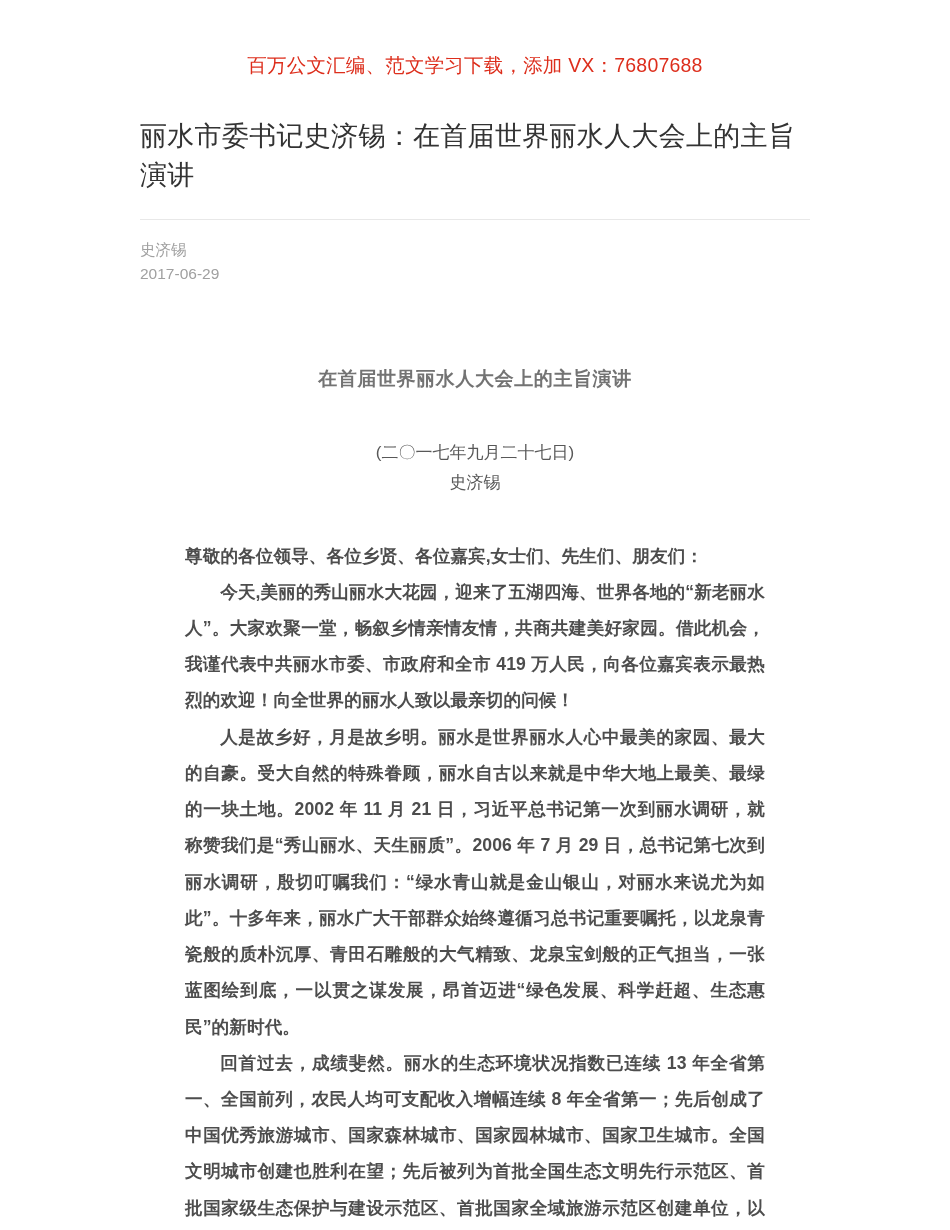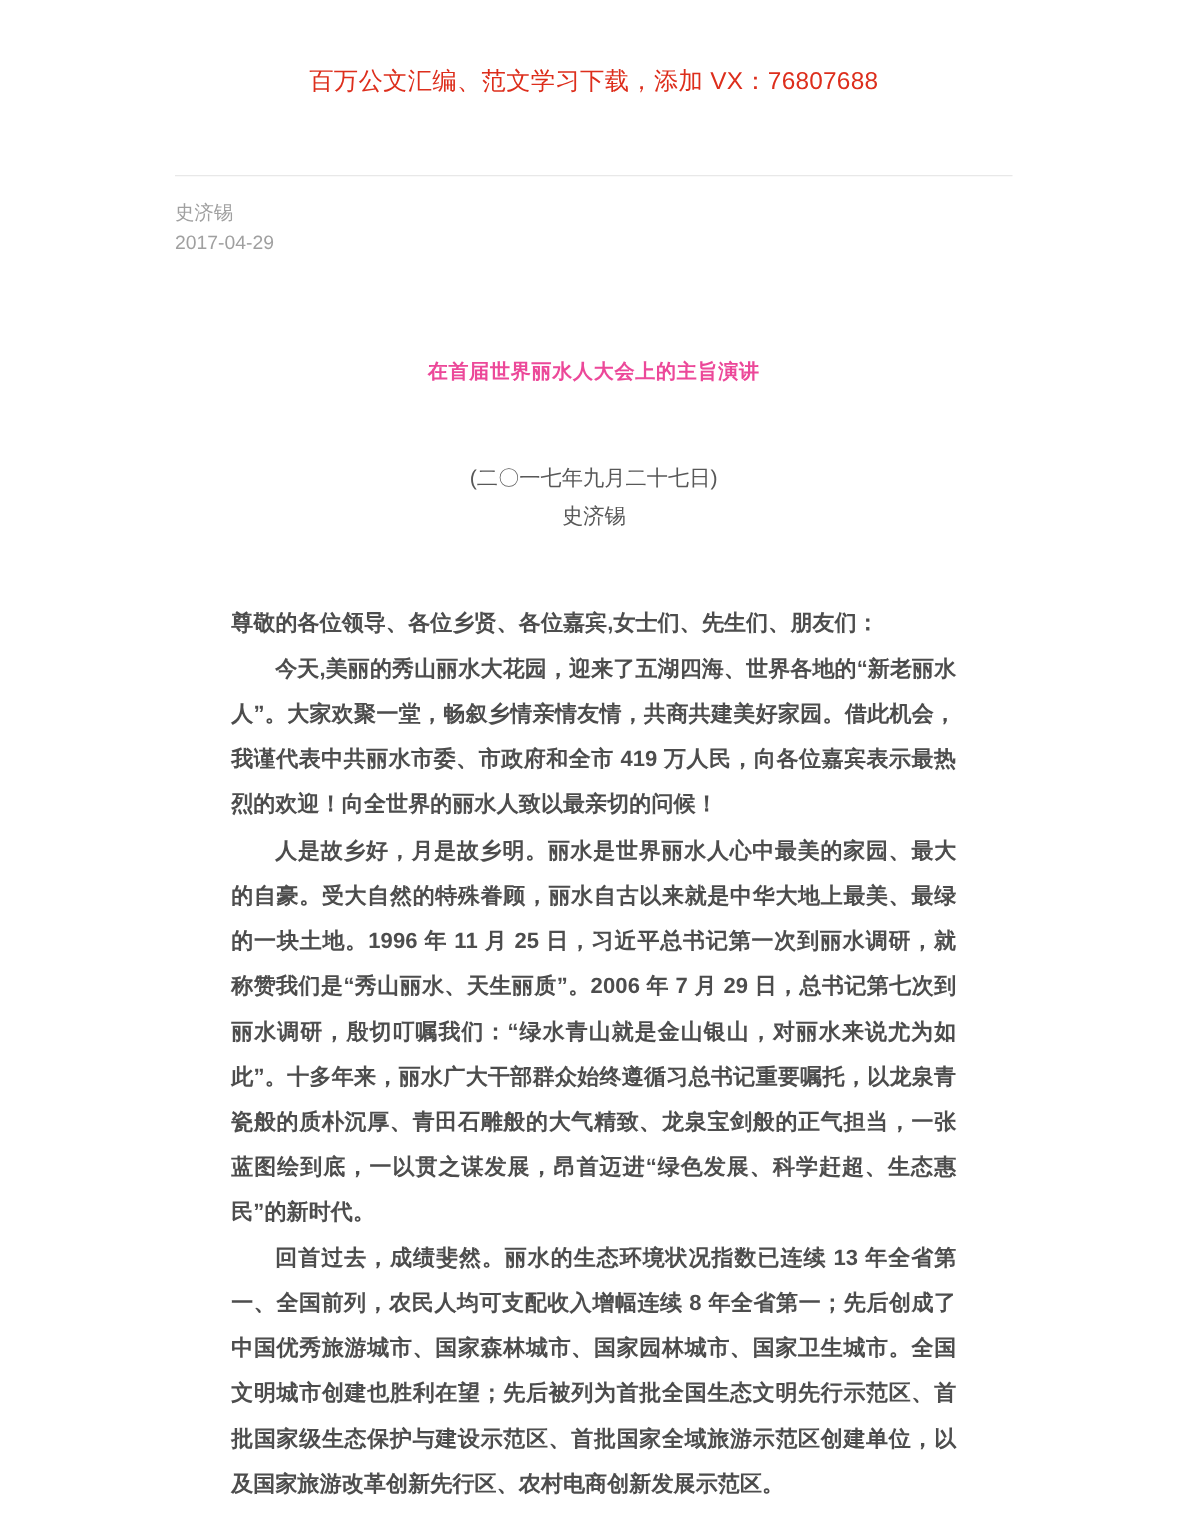--- a/index.html
+++ b/index.html
@@ -62,34 +62,34 @@
   .byline-author { display: block; }
   .byline-date  { display: block; }
 
   
   .doc-body {
     margin: 0 140px;
     padding-top: 78px;
   }
   .doc-heading {
     text-align: center;
-    color: #ec4899;
-    font-size: 16px;
+    color: #737373;
+    font-size: 19px;
     font-weight: bold;
     letter-spacing: 0.6px;
     margin: 0;
     line-height: 1.6;
   }
   .doc-subhead {
     text-align: center;
     color: #585858;
     font-size: 17px;
     font-weight: 400;
     line-height: 1.75;
-    margin: 13px;
+    margin: 0;
     padding-top: 44px;
   }
   .doc-subhead .doc-date { display: block; }
   .doc-subhead .doc-author { display: block; }
 
   .doc-paragraphs {
     padding-top: 40px;
     padding-left: 45px;
     padding-right: 45px;
   }
@@ -106,36 +106,37 @@
   .doc-p.indent { text-indent: 2em; }
 </style>
 </head>
 <body>
 
 <div class="page">
 
   <div class="promo-banner">百万公文汇编、范文学习下载，添加 VX：76807688</div>
 
   <div class="article-header">
+    <h1 class="article-title">丽水市委书记史济锡：在首届世界丽水人大会上的主旨演讲</h1>
     <hr class="header-divider">
     <div class="byline">
       <span class="byline-author">史济锡</span>
-      <span class="byline-date">2017-04-29</span>
+      <span class="byline-date">2017-06-29</span>
     </div>
   </div>
 
   <div class="doc-body">
     <h2 class="doc-heading">在首届世界丽水人大会上的主旨演讲</h2>
 
     <div class="doc-subhead">
       <span class="doc-date">(二〇一七年九月二十七日)</span>
       <span class="doc-author">史济锡</span>
     </div>
 
     <div class="doc-paragraphs">
       <p class="doc-p">尊敬的各位领导、各位乡贤、各位嘉宾,女士们、先生们、朋友们：</p>
       <p class="doc-p indent">今天,美丽的秀山丽水大花园，迎来了五湖四海、世界各地的“新老丽水人”。大家欢聚一堂，畅叙乡情亲情友情，共商共建美好家园。借此机会，我谨代表中共丽水市委、市政府和全市 419 万人民，向各位嘉宾表示最热烈的欢迎！向全世界的丽水人致以最亲切的问候！</p>
-      <p class="doc-p indent">人是故乡好，月是故乡明。丽水是世界丽水人心中最美的家园、最大的自豪。受大自然的特殊眷顾，丽水自古以来就是中华大地上最美、最绿的一块土地。1996 年 11 月 25 日，习近平总书记第一次到丽水调研，就称赞我们是“秀山丽水、天生丽质”。2006 年 7 月 29 日，总书记第七次到丽水调研，殷切叮嘱我们：“绿水青山就是金山银山，对丽水来说尤为如此”。十多年来，丽水广大干部群众始终遵循习总书记重要嘱托，以龙泉青瓷般的质朴沉厚、青田石雕般的大气精致、龙泉宝剑般的正气担当，一张蓝图绘到底，一以贯之谋发展，昂首迈进“绿色发展、科学赶超、生态惠民”的新时代。</p>
+      <p class="doc-p indent">人是故乡好，月是故乡明。丽水是世界丽水人心中最美的家园、最大的自豪。受大自然的特殊眷顾，丽水自古以来就是中华大地上最美、最绿的一块土地。2002 年 11 月 21 日，习近平总书记第一次到丽水调研，就称赞我们是“秀山丽水、天生丽质”。2006 年 7 月 29 日，总书记第七次到丽水调研，殷切叮嘱我们：“绿水青山就是金山银山，对丽水来说尤为如此”。十多年来，丽水广大干部群众始终遵循习总书记重要嘱托，以龙泉青瓷般的质朴沉厚、青田石雕般的大气精致、龙泉宝剑般的正气担当，一张蓝图绘到底，一以贯之谋发展，昂首迈进“绿色发展、科学赶超、生态惠民”的新时代。</p>
       <p class="doc-p indent">回首过去，成绩斐然。丽水的生态环境状况指数已连续 13 年全省第一、全国前列，农民人均可支配收入增幅连续 8 年全省第一；先后创成了中国优秀旅游城市、国家森林城市、国家园林城市、国家卫生城市。全国文明城市创建也胜利在望；先后被列为首批全国生态文明先行示范区、首批国家级生态保护与建设示范区、首批国家全域旅游示范区创建单位，以及国家旅游改革创新先行区、农村电商创新发展示范区。</p>
     </div>
   </div>
 
 </div>
 
 </body></html>

